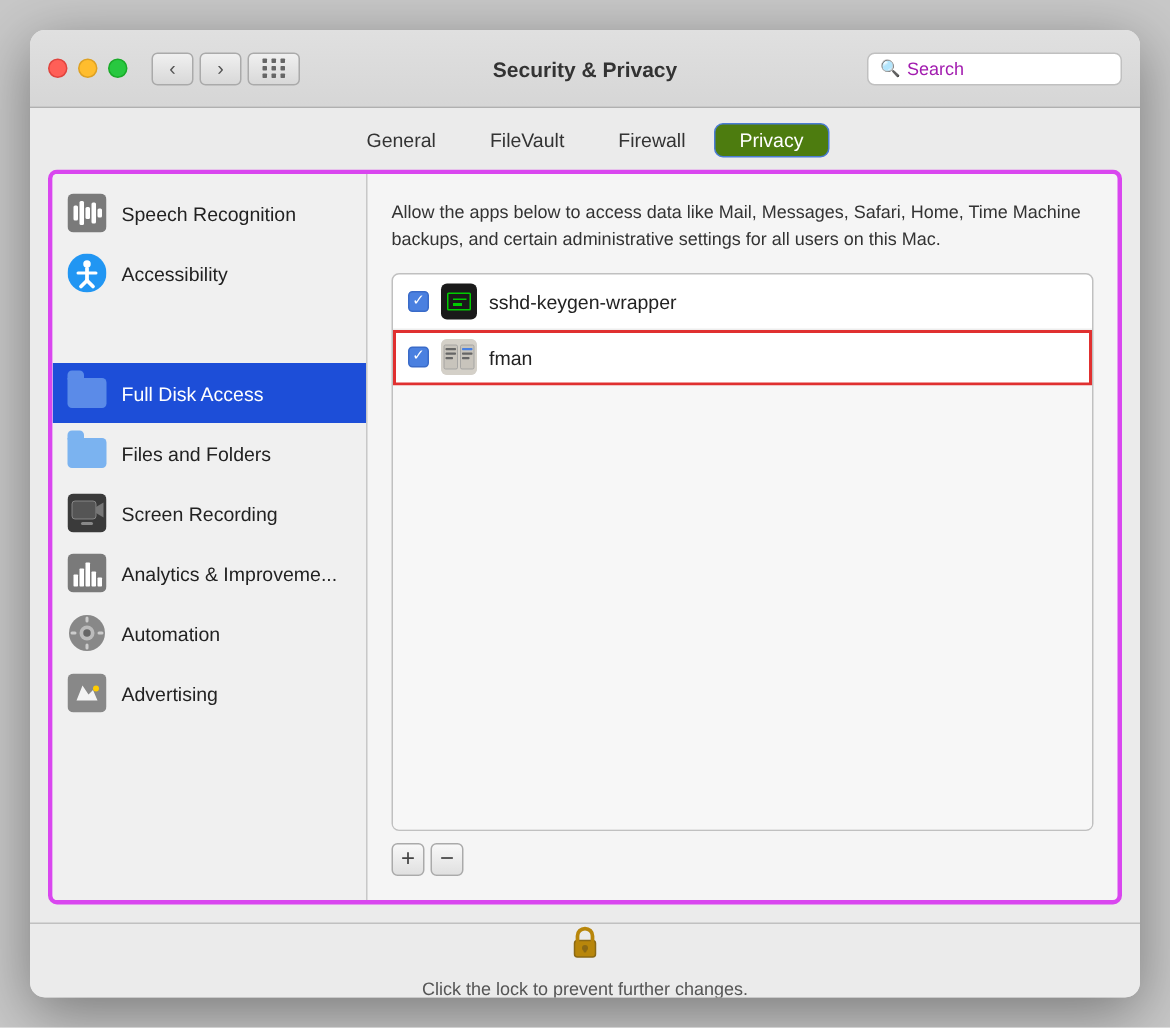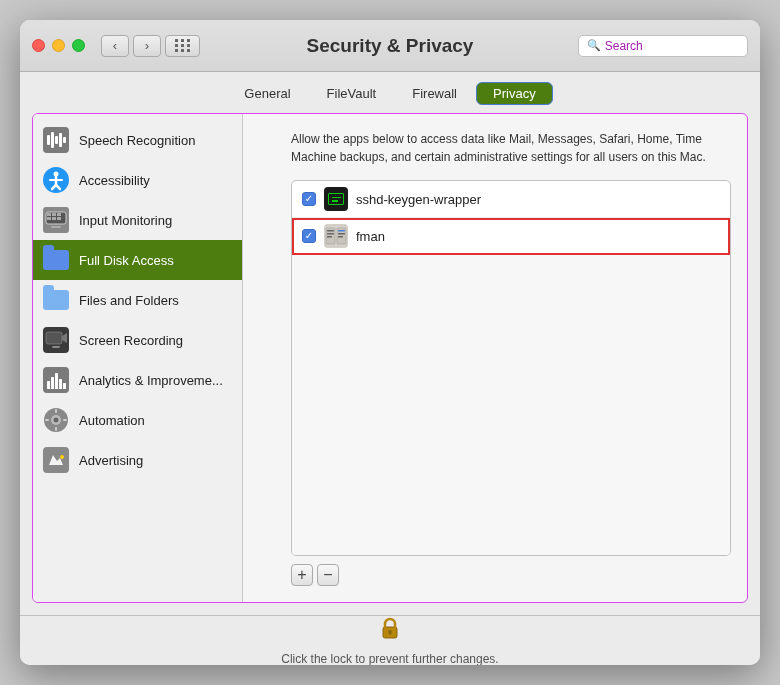--- a/index.html
+++ b/index.html
@@ -84,21 +84,21 @@
     .grid-dot {
       width: 3px;
       height: 3px;
       background: #666;
       border-radius: 0.5px;
     }
     .titlebar-title {
       position: absolute;
       left: 50%;
       transform: translateX(-50%);
-      font-size: 19px;
+      font-size: 14px;
       font-weight: 600;
       color: #333;
       text-align: right;
     }
     .search-box {
       margin-left: auto;
       display: flex;
       align-items: center;
       background: #fff;
       border: 1px solid #c0c0c0;
@@ -142,46 +142,46 @@
     .content-area {
       flex: 1;
       display: flex;
       padding: 0 12px 12px 12px;
       gap: 0;
       overflow: hidden;
     }
     .inner-panel {
       flex: 1;
       background: #f5f5f5;
-      border: 1px solid #d946ef;
+      border: 3px solid #d946ef;
       border-radius: 6px;
       display: flex;
       overflow: hidden;
-      gap: 32px;
     }
     .sidebar {
       width: 210px;
       background: #f0f0f0;
       border-right: 1px solid #c8c8c8;
       overflow-y: auto;
       flex-shrink: 0;
       padding: 6px 0;
     }
     .sidebar-item {
       display: flex;
       align-items: center;
       padding: 7px 10px;
       cursor: pointer;
       gap: 10px;
       font-size: 13px;
       color: #222;
     }
     .sidebar-item.selected {
-      background: #4d7c0f;
+      background: #1d4ed8;
       color: white;
+      margin-top: 40px;
     }
     .sidebar-icon {
       width: 26px;
       height: 26px;
       flex-shrink: 0;
       display: flex;
       align-items: center;
       justify-content: center;
     }
     .folder-icon {
@@ -449,37 +449,20 @@
               <circle cx="13" cy="7" r="2.5" fill="white"></circle>
               <line x1="13" y1="10" x2="13" y2="18" stroke="white" stroke-width="2.5" stroke-linecap="round"></line>
               <line x1="7" y1="13" x2="19" y2="13" stroke="white" stroke-width="2" stroke-linecap="round"></line>
               <line x1="13" y1="18" x2="9" y2="22" stroke="white" stroke-width="2.5" stroke-linecap="round"></line>
               <line x1="13" y1="18" x2="17" y2="22" stroke="white" stroke-width="2.5" stroke-linecap="round"></line>
             </svg>
           </div>
           <span>Accessibility</span>
         </div>
 
-        <div class="sidebar-item">
-          <div class="sidebar-icon">
-            <svg width="26" height="26" viewBox="0 0 26 26">
-              <rect width="26" height="26" rx="3" fill="#888"></rect>
-              <rect x="3" y="5" width="20" height="12" rx="2" fill="#555"></rect>
-              <rect x="3" y="5" width="20" height="12" rx="2" fill="none" stroke="#ccc" stroke-width="1"></rect>
-              <rect x="4" y="6" width="4" height="3" rx="0.5" fill="#aaa"></rect>
-              <rect x="9" y="6" width="4" height="3" rx="0.5" fill="#aaa"></rect>
-              <rect x="14" y="6" width="4" height="3" rx="0.5" fill="#aaa"></rect>
-              <rect x="4" y="10" width="4" height="3" rx="0.5" fill="#aaa"></rect>
-              <rect x="9" y="10" width="4" height="3" rx="0.5" fill="#aaa"></rect>
-              <rect x="14" y="10" width="4" height="3" rx="0.5" fill="#aaa"></rect>
-              <rect x="8" y="19" width="10" height="2" rx="1" fill="#aaa"></rect>
-            </svg>
-          </div>
-          <span>Input Monitoring</span>
-        </div>
 
         <div class="sidebar-item selected">
           <div class="sidebar-icon">
             <div class="folder-icon-dark"></div>
           </div>
           <span>Full Disk Access</span>
         </div>
 
         <div class="sidebar-item">
           <div class="sidebar-icon">

